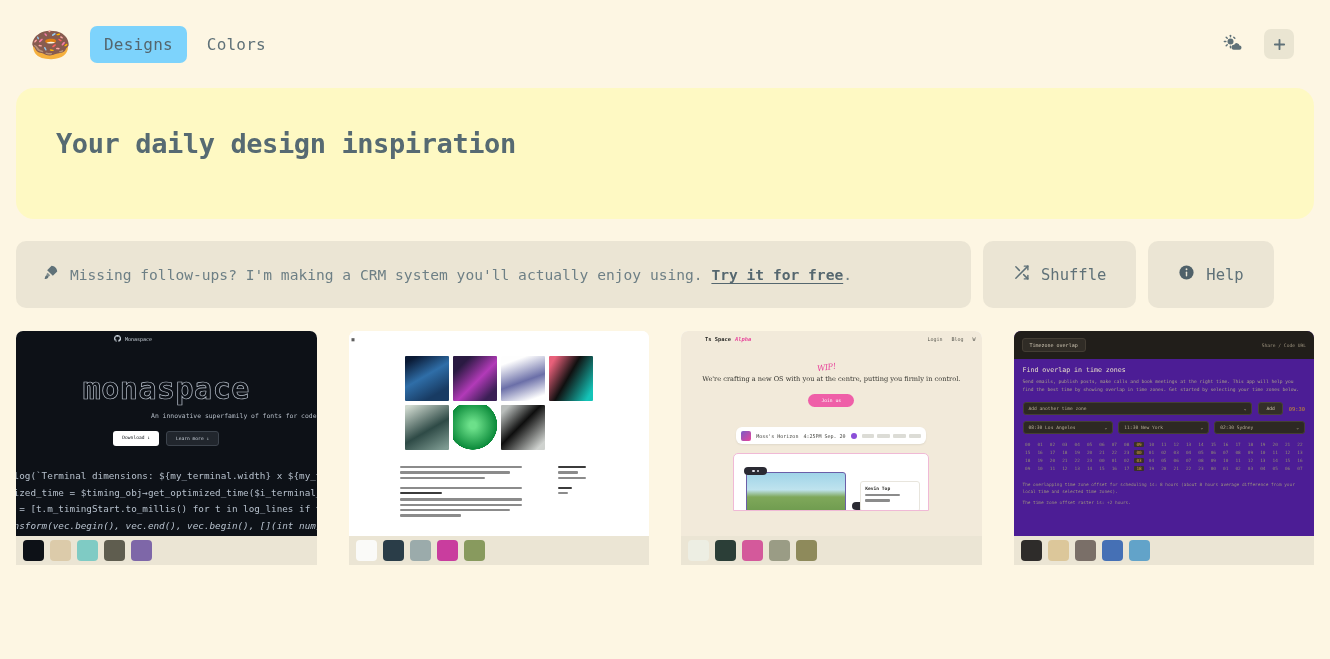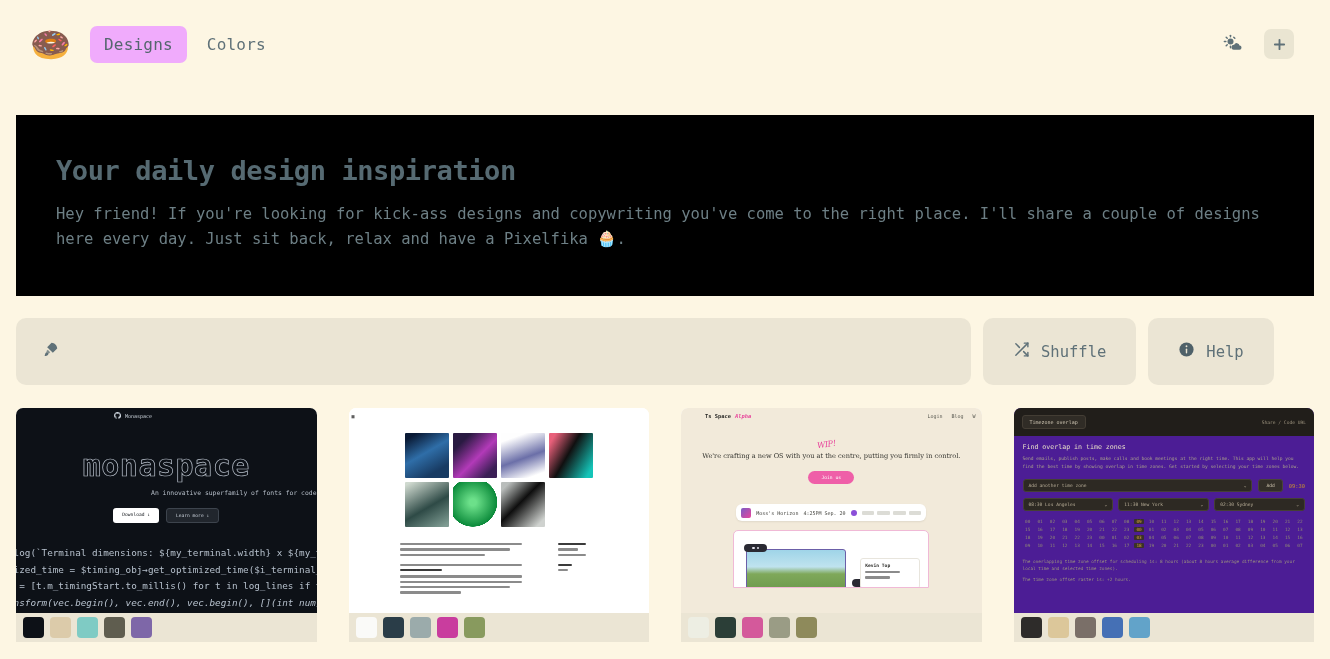--- a/index.html
+++ b/index.html
@@ -29,40 +29,39 @@
   .nav-tab {
     font-size: 16px;
     letter-spacing: 0.2px;
     padding: 9px 14px;
     border-radius: 7px;
     color: #5f7178;
     background: transparent;
     cursor: pointer;
     white-space: nowrap;
   }
-  .nav-tab.active { background: #f0abfc; color: #54666e; }
+  .nav-tab.active { background: #7dd3fc; color: #54666e; }
   .header-spacer { flex: 1; }
   .header-actions { display: flex; align-items: center; gap: 16px; }
   .icon-btn {
     width: 30px; height: 30px;
     display: flex; align-items: center; justify-content: center;
     border-radius: 7px;
     cursor: pointer;
   }
   .icon-btn.boxed { background: #EAE5D2; }
 
   
   .content { padding: 0 16px; }
 
   .hero {
-    background: #000000;
-    border-radius: 0;
+    background: #fef9c3;
+    border-radius: 18px;
     padding: 40px 40px 44px 40px;
     margin-bottom: 22px;
-    margin-top: 27px;
   }
   .hero h1 {
     font-size: 27px;
     font-weight: bold;
     color: #566a72;
     letter-spacing: -0.4px;
     margin-bottom: 16px;
   }
   .hero p {
     font-size: 15.5px;
@@ -308,35 +307,32 @@
           <line x1="2" y1="7" x2="12" y2="7"></line>
       </svg>
     </div>
   </div>
 </div>
 
 <div class="content">
 
   <div class="hero">
     <h1>Your daily design inspiration</h1>
-    <p>
-      <span>Hey friend! If you're looking for kick-ass designs and copywriting you've come to the right place. I'll share</span>
-      <span>a couple of designs here every day. Just sit back, relax and have a Pixelfika 🧁.</span>
-    </p>
   </div>
 
   <div class="promo-row">
     <div class="promo">
       <span>
         <svg width="17" height="17" viewBox="0 0 24 24" fill="#5f7178">
           <path d="M13.5 2.5c4.3.3 7.7 3.7 8 8l-6.2 6.2-2.2-2.2-3.6-3.6-2.2-2.2 6.2-6.2z"></path>
           <path d="M8.1 12.4l3.5 3.5-2.1 2.1-3.5-3.5 2.1-2.1z" opacity=".75"></path>
           <path d="M5.4 16.6c-1.2 1.2-1.6 4.6-1.6 4.6s3.4-.4 4.6-1.6c.9-.9.9-2.2 0-3s-2.1-.9-3 0z"></path>
         </svg>
       </span>
+      <span class="promo-text"><span>Missing follow-ups? I'm making a CRM system you'll actually enjoy using.</span> <a href="#">Try it for free</a><span>.</span></span>
     </div>
     <div class="btn btn-shuffle">
       <span>
         <svg width="17" height="17" viewBox="0 0 24 24" fill="none" stroke="#5f7178" stroke-width="2" stroke-linecap="round" stroke-linejoin="round">
           <polyline points="16 3 21 3 21 8"></polyline>
             <line x1="4" y1="20" x2="21" y2="3"></line>
           <polyline points="21 16 21 21 16 21"></polyline>
             <line x1="15" y1="15" x2="21" y2="21"></line>
           <line x1="4" y1="4" x2="9" y2="9"></line>
         </svg>

